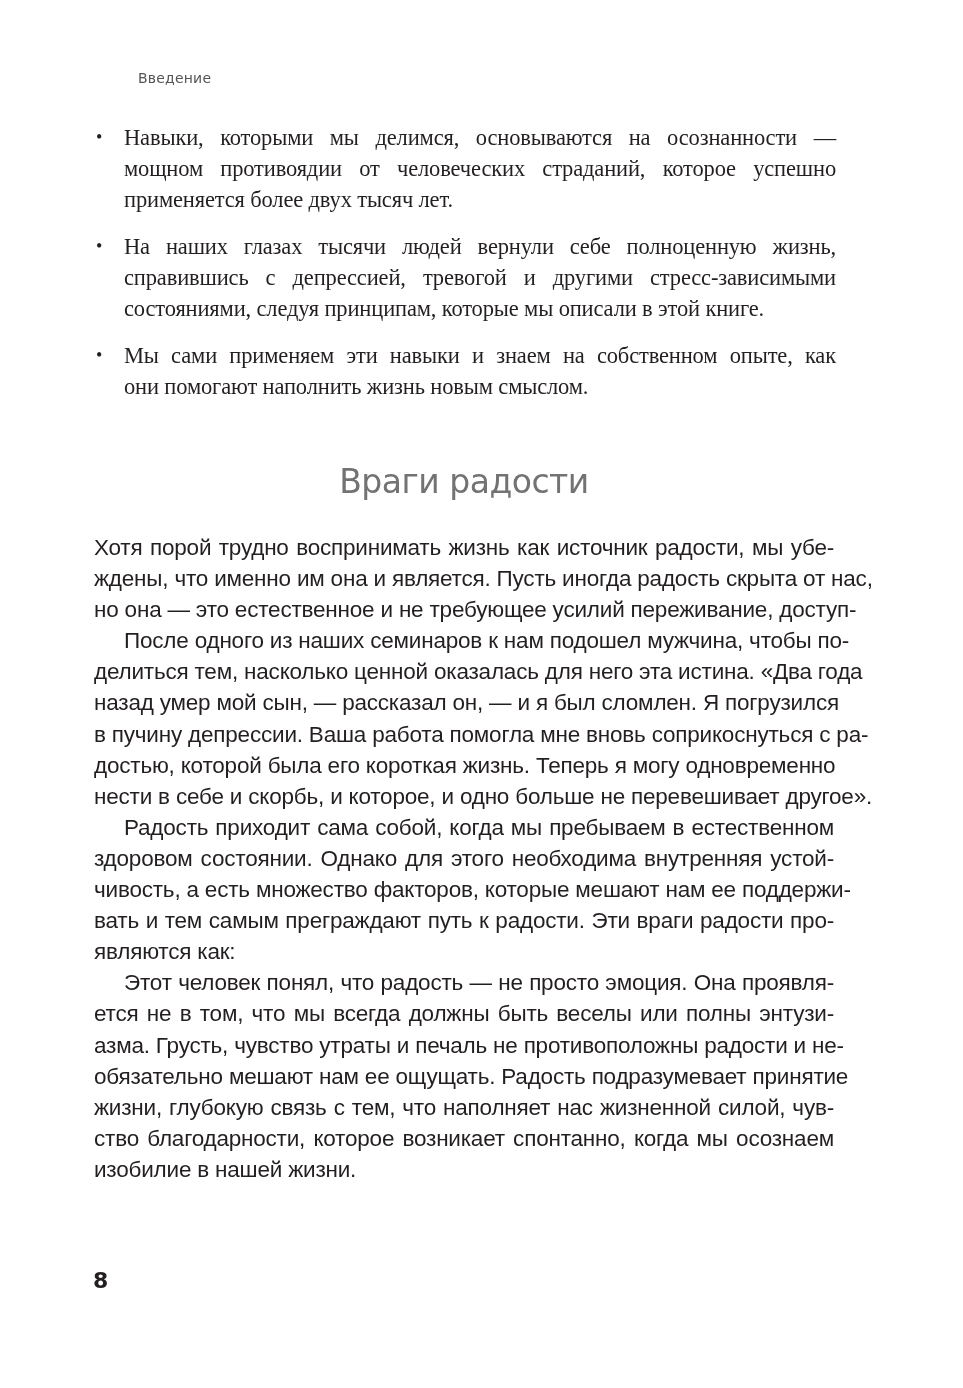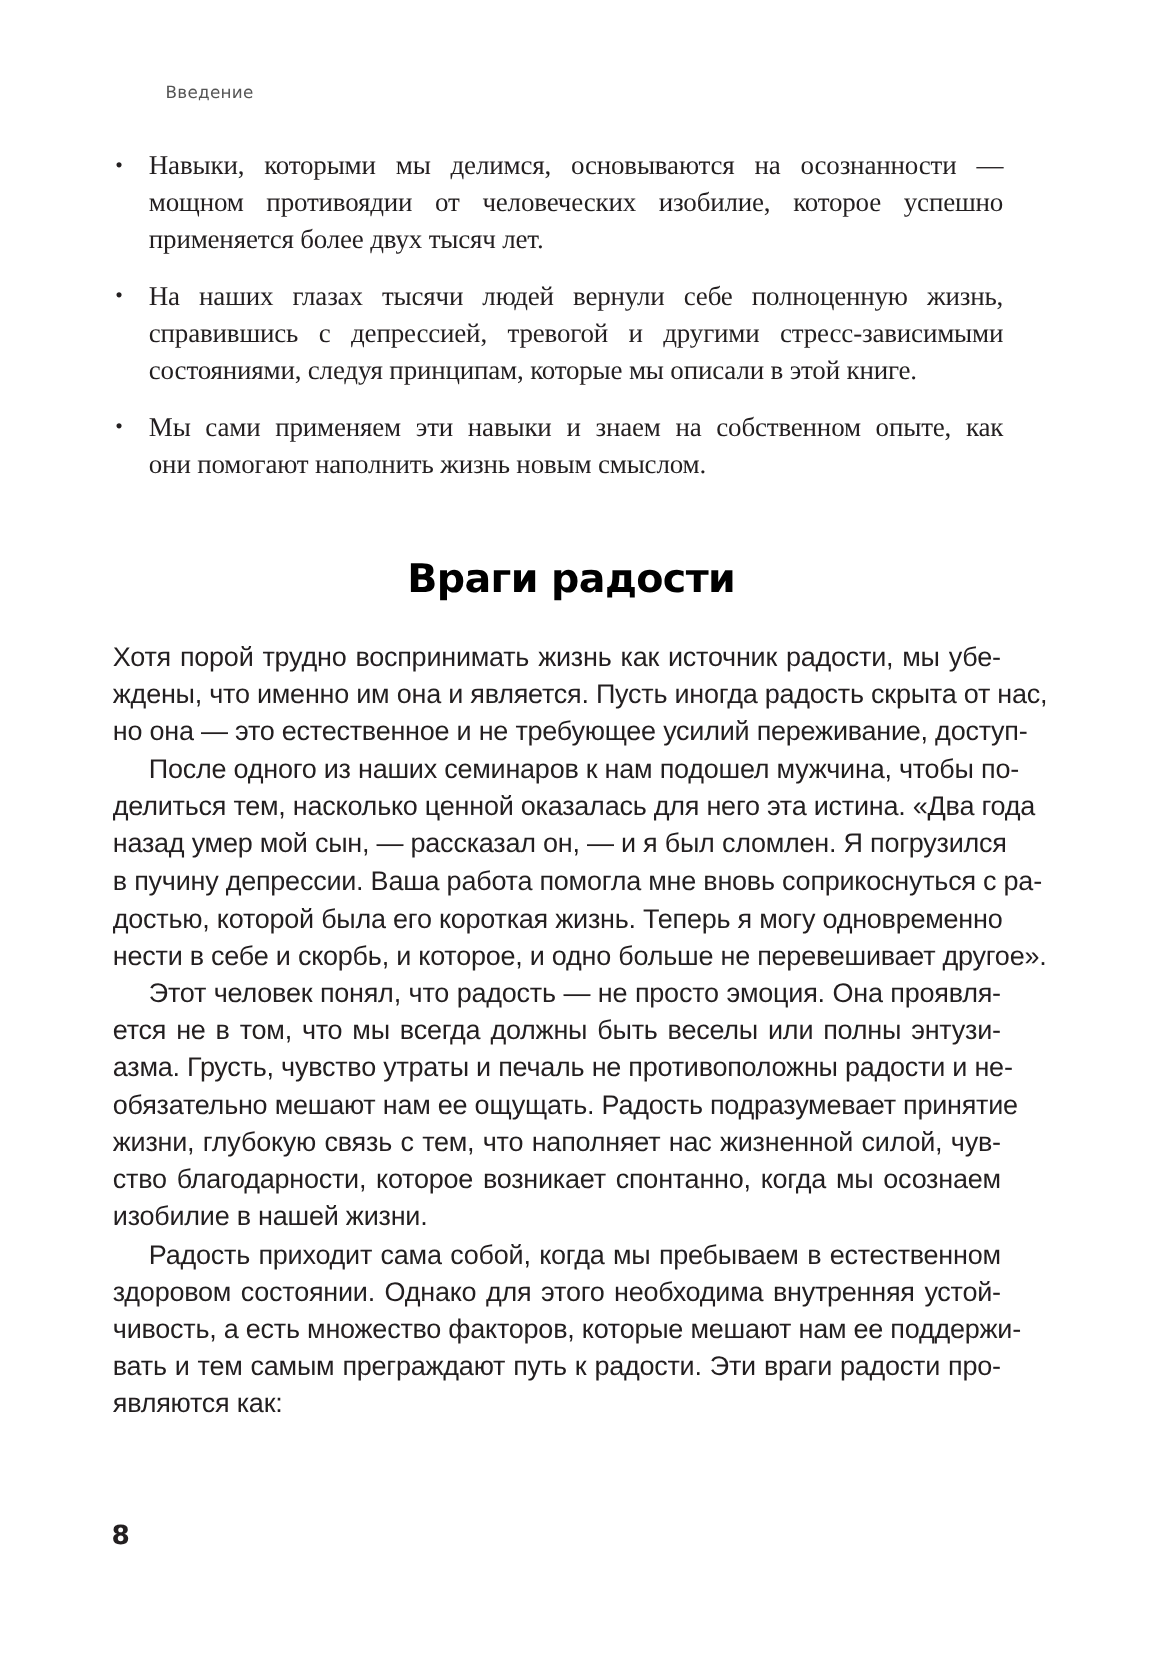--- a/index.html
+++ b/index.html
@@ -50,25 +50,24 @@
       font-size: 18px;
     }
     .section-title {
       position: absolute;
       left: 0;
       width: 928px;
       top: 462px;
       text-align: center;
       font-family: "DejaVu Sans", sans-serif;
       font-size: 33px;
-      font-weight: bold;
+      font-weight: normal;
       letter-spacing: -0.5px;
       margin: 0;
-      color: #000000;
-      padding-left: 12px;
+      color: #737373;
     }
     .body-text {
       position: absolute;
       left: 94px;
       top: 532px;
       width: 740px;
     }
     .para {
       font-family: Liberation Sans, sans-serif;
       font-size: 22.5px;
@@ -103,21 +102,21 @@
   </style>
 </head>
 <body>
 
 <div class="running-head">Введение</div>
 
 <ul class="bullets">
   <li class="bullet-item">
     <span class="bullet-dot">•</span>
     <span class="line">Навыки, которыми мы делимся, основываются на осознанности —</span>
-    <span class="line">мощном противоядии от человеческих изобилие, которое успешно</span>
+    <span class="line">мощном противоядии от человеческих страданий, которое успешно</span>
     <span class="line last">применяется более двух тысяч лет.</span>
   </li>
   <li class="bullet-item">
     <span class="bullet-dot">•</span>
     <span class="line">На наших глазах тысячи людей вернули себе полноценную жизнь,</span>
     <span class="line">справившись с депрессией, тревогой и другими стресс-зависимыми</span>
     <span class="line last">состояниями, следуя принципам, которые мы описали в этой книге.</span>
   </li>
   <li class="bullet-item">
     <span class="bullet-dot">•</span>
@@ -136,30 +135,30 @@
   </p>
   <p class="para indent">
     <span class="line">После одного из наших семинаров к нам подошел мужчина, чтобы по-</span>
     <span class="line">делиться тем, насколько ценной оказалась для него эта истина. «Два года</span>
     <span class="line">назад умер мой сын, — рассказал он, — и я был сломлен. Я погрузился</span>
     <span class="line">в пучину депрессии. Ваша работа помогла мне вновь соприкоснуться с ра-</span>
     <span class="line">достью, которой была его короткая жизнь. Теперь я могу одновременно</span>
     <span class="line last">нести в себе и скорбь, и которое, и одно больше не перевешивает другое».</span>
   </p>
   <p class="para indent">
+    <span class="line">Радость приходит сама собой, когда мы пребываем в естественном</span>
+    <span class="line">здоровом состоянии. Однако для этого необходима внутренняя устой-</span>
+    <span class="line">чивость, а есть множество факторов, которые мешают нам ее поддержи-</span>
+    <span class="line">вать и тем самым преграждают путь к радости. Эти враги радости про-</span>
+    <span class="line last">являются как:</span>
+  </p>
+  <p class="para indent">
     <span class="line">Этот человек понял, что радость — не просто эмоция. Она проявля-</span>
     <span class="line">ется не в том, что мы всегда должны быть веселы или полны энтузи-</span>
     <span class="line">азма. Грусть, чувство утраты и печаль не противоположны радости и не-</span>
     <span class="line">обязательно мешают нам ее ощущать. Радость подразумевает принятие</span>
     <span class="line">жизни, глубокую связь с тем, что наполняет нас жизненной силой, чув-</span>
     <span class="line">ство благодарности, которое возникает спонтанно, когда мы осознаем</span>
     <span class="line last">изобилие в нашей жизни.</span>
   </p>
-  <p class="para indent">
-    <span class="line">Радость приходит сама собой, когда мы пребываем в естественном</span>
-    <span class="line">здоровом состоянии. Однако для этого необходима внутренняя устой-</span>
-    <span class="line">чивость, а есть множество факторов, которые мешают нам ее поддержи-</span>
-    <span class="line">вать и тем самым преграждают путь к радости. Эти враги радости про-</span>
-    <span class="line last">являются как:</span>
-  </p>
 </div>
 
 <div class="page-number">8</div>
 
 </body></html>

